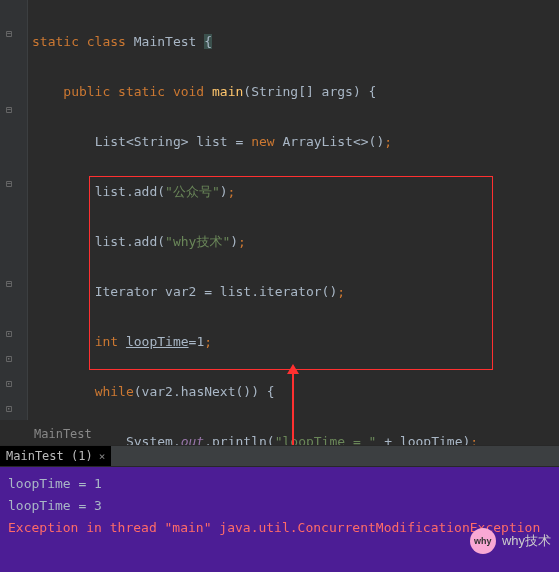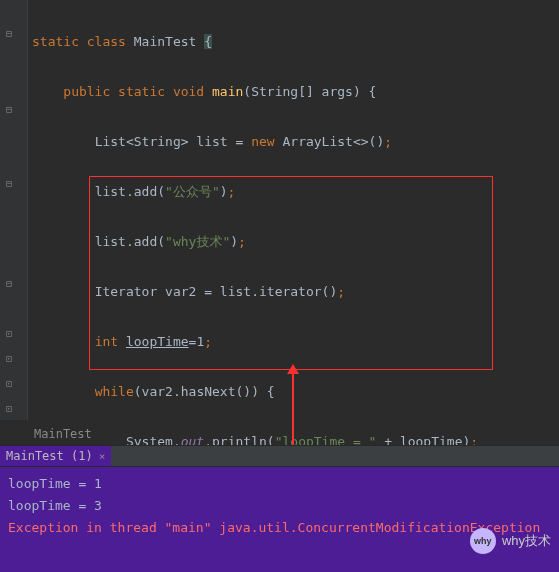--- a/index.html
+++ b/index.html
@@ -104,21 +104,21 @@
       display: flex;
       align-items: center;
     }
     .tab {
       display: flex;
       align-items: center;
       padding: 0 6px;
       height: 100%;
       font-size: 12px;
       color: #bbb;
-      background: #4c1d95;
+      background: #000000;
     }
     .tab-close { margin-left: 6px; color: #888; cursor: pointer; font-size: 11px; }
     
     .console {
       position: absolute;
       left: 0; right: 0;
       top: 467px;
       bottom: 0;
       background: #4c1d95;
       padding: 6px 8px;
@@ -135,21 +135,21 @@
       display: flex;
       align-items: center;
       gap: 6px;
       color: #ccc;
       font-family: 'Microsoft YaHei', sans-serif;
       font-size: 13px;
     }
     .wm-avatar {
       width: 26px; height: 26px;
       border-radius: 50%;
-      background: #c4b5fd;
+      background: #f9a8d4;
       display: flex;
       align-items: center;
       justify-content: center;
       color: #333;
       font-size: 9px;
       font-weight: bold;
     }
   </style>
 </head>
 <body>

